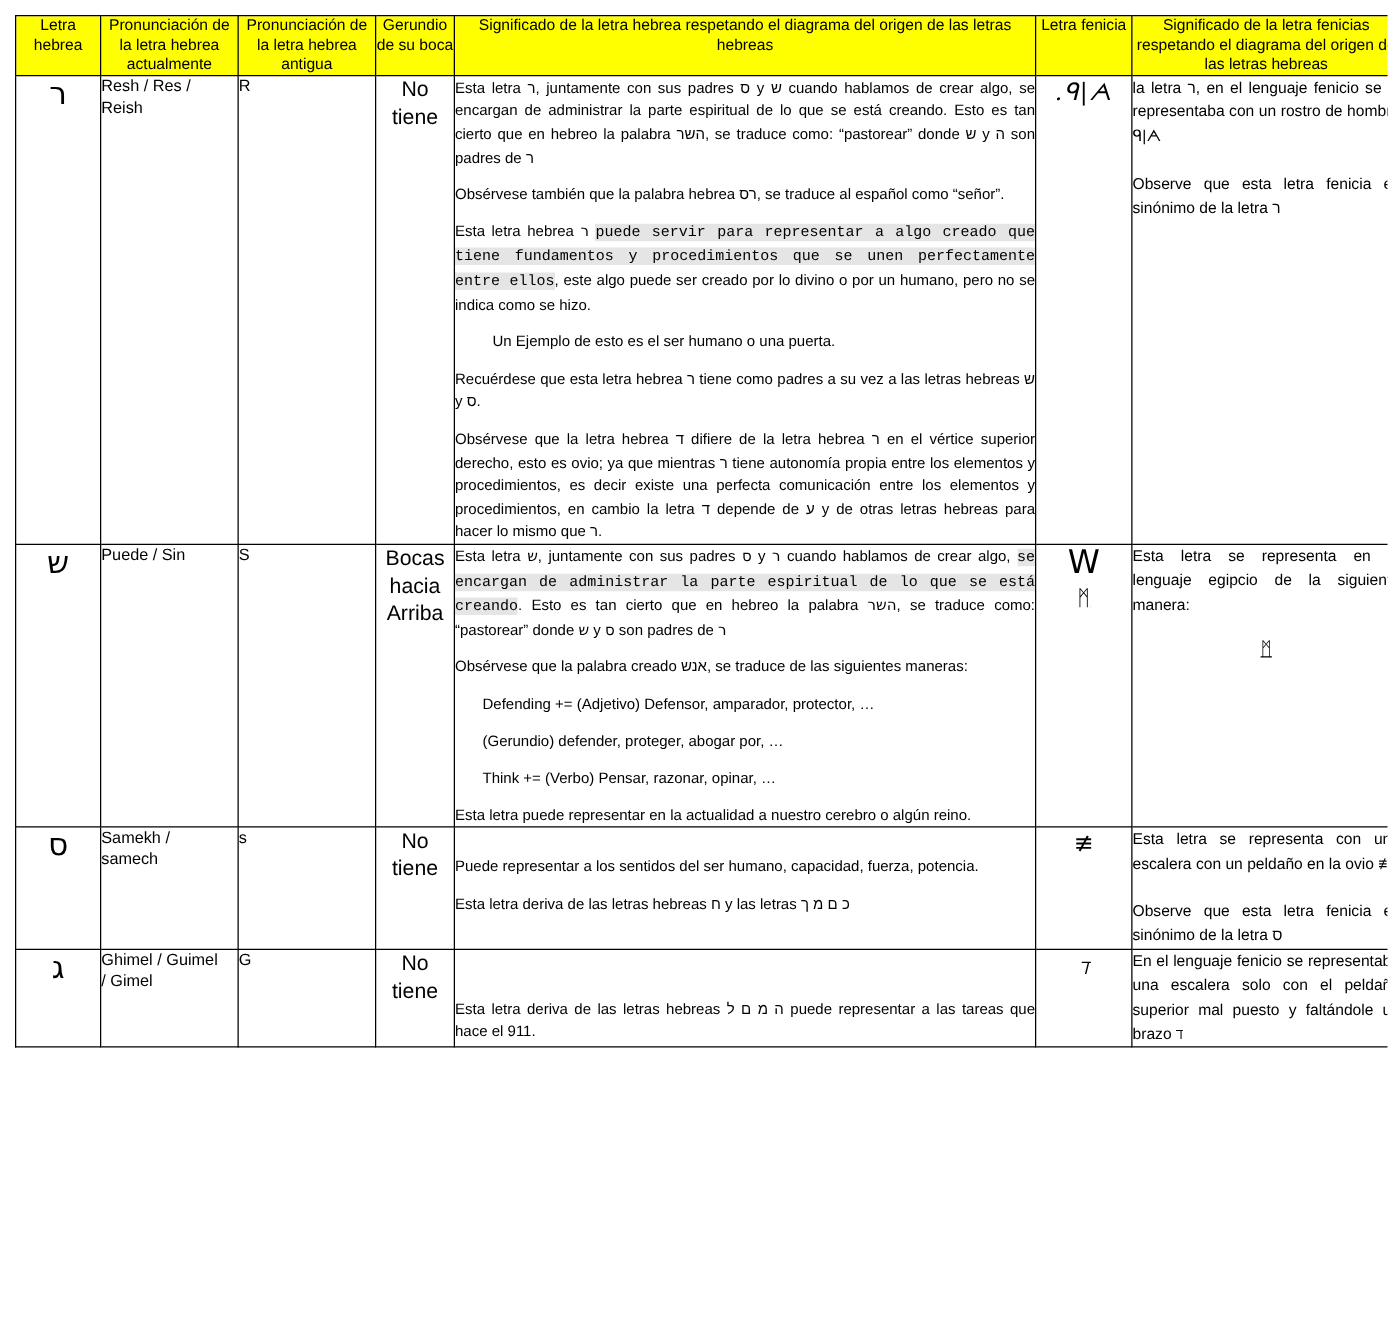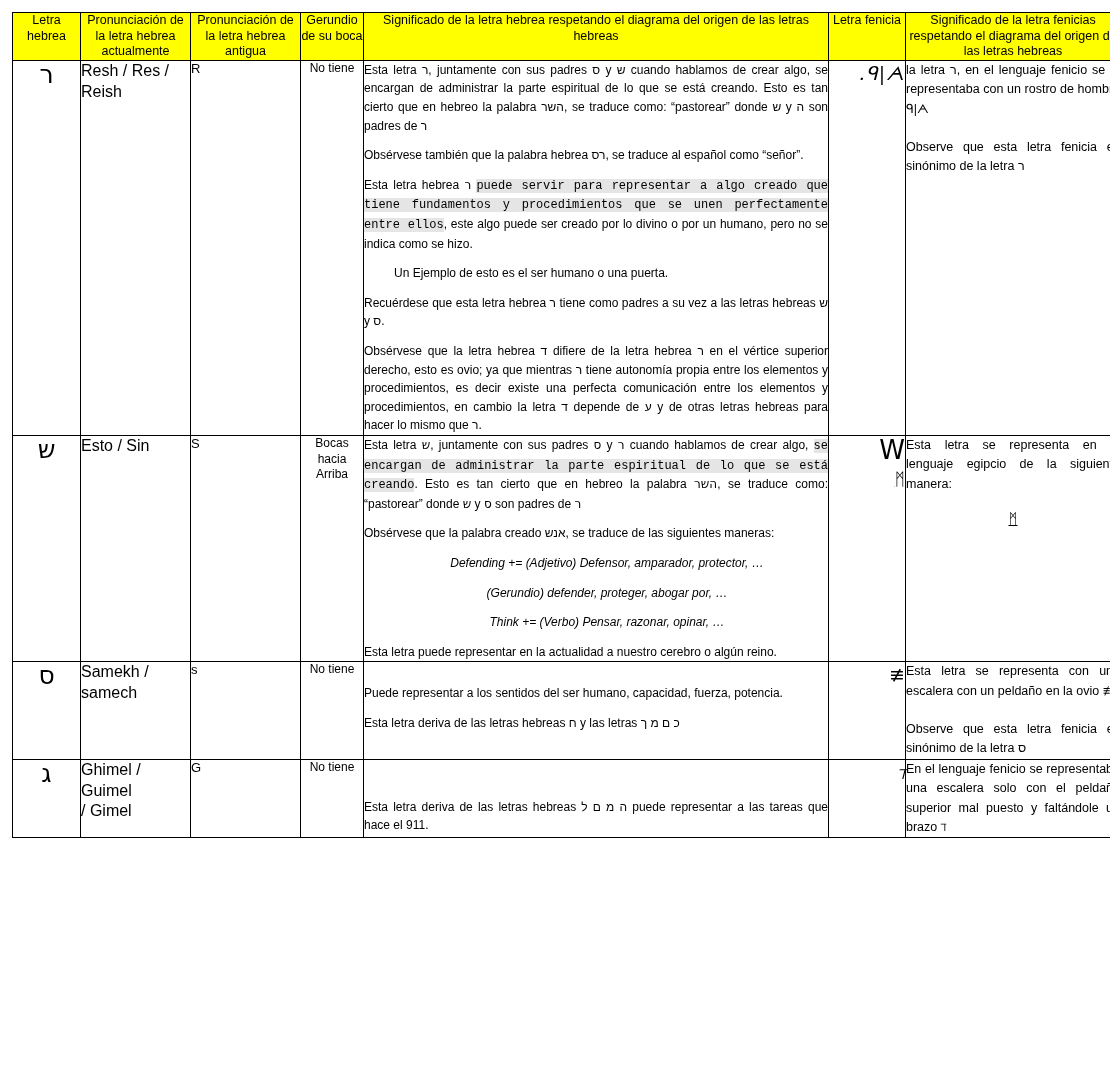--- a/index.html
+++ b/index.html
@@ -47,46 +47,46 @@
   
   td.letra-cell {
     text-align: center;
     vertical-align: top;
     padding-top: 6px;
     font-size: 25px;
     font-family: "DejaVu Sans", sans-serif;
     line-height: 1.1;
   }
   td.pron-cell {
-    font-size: 16px;
+    font-size: 13px;
     padding: 6px 6px;
     vertical-align: middle;
     line-height: 1.3;
   }
   td.pron-cell .underline-part { }
   td.pron-ant-cell {
     font-size: 13px;
     padding: 6px 6px;
     vertical-align: middle;
   }
   td.sentido-cell {
-    font-size: 12px;
+    font-size: 17px;
     padding: 6px 4px;
     vertical-align: middle;
     text-align: center;
     line-height: 1.3;
   }
   td.signif-cell {
     font-size: 12px;
     padding: 7px 9px 7px 9px;
     line-height: 1.55;
     text-align: justify;
   }
   td.fenicia-cell {
-    text-align: right;
+    text-align: center;
     vertical-align: middle;
     font-size: 20px;
     font-family: "DejaVu Sans", sans-serif;
     padding: 6px 4px;
   }
   td.signif-fen-cell {
     font-size: 12.5px;
     padding: 7px 8px;
     line-height: 1.55;
     text-align: justify;
@@ -96,22 +96,21 @@
     margin: 0 0 11px 0;
   }
   p.para:last-child { margin-bottom: 0; }
   p.indent {
     margin: 0 0 11px 0;
     padding-left: 30px;
   }
   p.indent2 {
     margin: 0 0 11px 0;
     padding-left: 22px;
-    text-align: center;
-    font-style: italic;
+    text-align: left;
   }
   span.hl {
     background: #e5e5e5;
     font-family: Liberation Mono, monospace;
   }
   .heb { font-family: "DejaVu Sans", sans-serif; }
   .fen-glyph {
     font-family: "DejaVu Serif", serif;
     font-style: italic;
     font-size: 19px;
@@ -193,21 +192,21 @@
       </td>
       <td class="signif-fen-cell">
         <p class="para">la letra ר, en el lenguaje fenicio se le representaba con un rostro de hombre ᑫ|ᗅ</p>
         <span class="row-spacer"></span>
         <p class="para">Observe que esta letra fenicia es sinónimo de la letra ר</p>
       </td>
     </tr>
 
     <tr>
       <td class="letra-cell heb">ש</td>
-      <td class="pron-cell">Esto / Sin</td>
+      <td class="pron-cell">Puede / Sin</td>
       <td class="pron-ant-cell">S</td>
       <td class="sentido-cell">Bocas<br>hacia<br>Arriba</td>
       <td class="signif-cell">
         <p class="para">Esta letra <span class="heb">ש</span>, juntamente con sus padres <span class="heb">ס</span> y <span class="heb">ר</span> cuando hablamos de crear algo, <span class="hl">se encargan de administrar la parte espiritual de lo que se está creando</span>. Esto es tan cierto que en hebreo la palabra <span class="heb">השר</span>, se traduce como: “pastorear” donde <span class="heb">ש</span> y <span class="heb">ס</span> son padres de <span class="heb">ר</span></p>
         <p class="para">Obsérvese que la palabra creado אנש, se traduce de las siguientes maneras:</p>
         <p class="indent2">Defending += (Adjetivo) Defensor, amparador, protector, …</p>
         <p class="indent2">(Gerundio) defender, proteger, abogar por, …</p>
         <p class="indent2">Think += (Verbo) Pensar, razonar, opinar, …</p>
         <p class="para">Esta letra puede representar en la actualidad a nuestro cerebro o algún reino.</p>
       </td>

